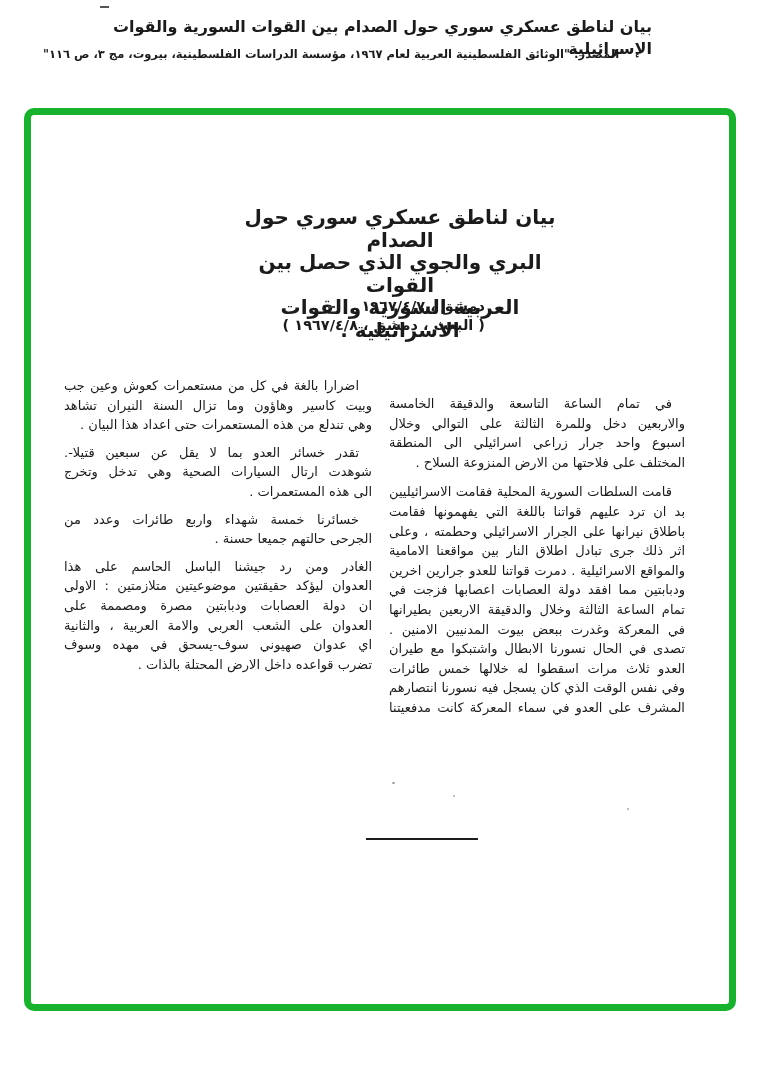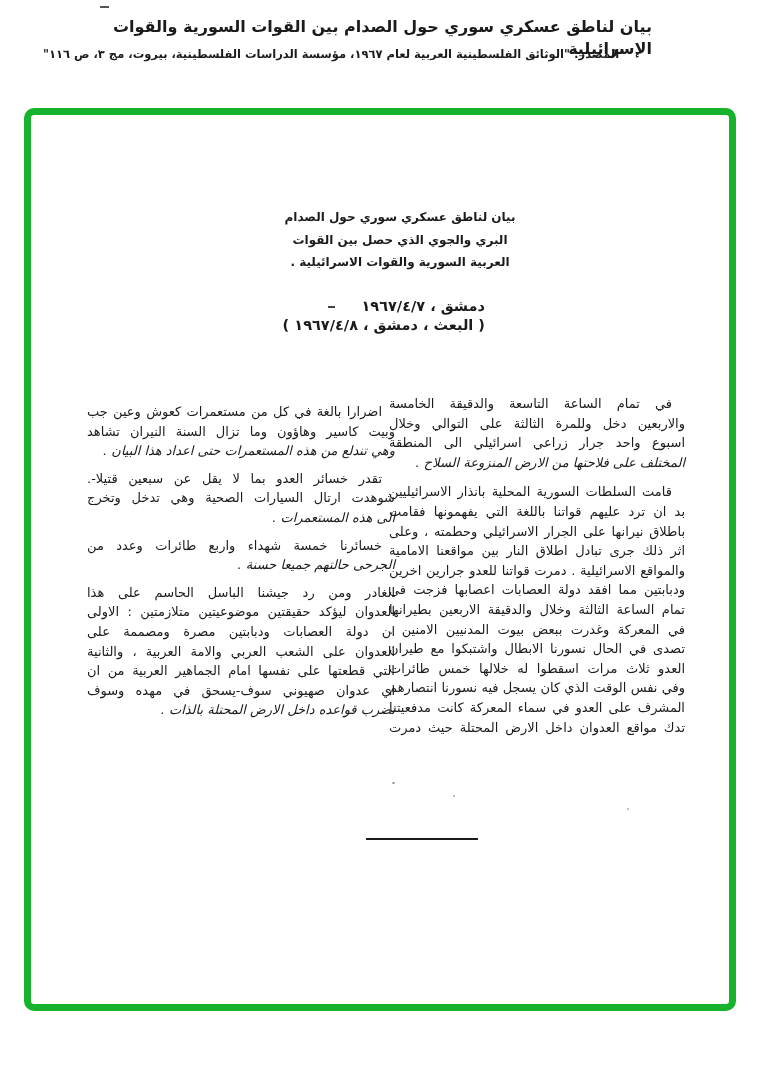--- a/index.html
+++ b/index.html
@@ -18,39 +18,39 @@
     font-weight:bold;font-size:11.5px;line-height:16px;
   }
   
   .frame{
     left:24px;top:108px;width:698px;height:889px;
     border:7px solid #17b32c;border-radius:10px;background:transparent;
   }
   
   .doc-title{
     left:238px;top:206px;width:324px;text-align:center;direction:rtl;
-    font-weight:bold;font-size:12px;line-height:22.5px;
+    font-weight:bold;font-size:20px;line-height:22.5px;
   }
   .doc-dates{
     left:235px;top:297px;width:250px;direction:rtl;text-align:right;
     font-weight:bold;font-size:14.5px;line-height:19px;
   }
   
   .col{direction:rtl;}
   .col-right{left:389px;top:394px;width:296px;}
-  .col-left{left:64px;top:402px;width:308px;margin-left:23px;}
+  .col-left{left:64px;top:376px;width:308px;}
   .para{margin:0 0 10px 0;}
   .col-left .para{margin-bottom:8px;}
   .tline{
     font-size:13px;line-height:19.6px;
     text-align:justify;text-align-last:justify;
     white-space:normal;
   }
   .tline.first{padding-right:13px;}
-  .tline.last{text-align-last:right;font-style:italic;}
+  .tline.last{text-align-last:right;}
   
   .artifact{background:#555;}
   .divider{left:366px;top:838px;width:112px;height:2px;background:#1c1c1c;}
   .spk{border-radius:50%;}
 </style>
 </head>
 <body>
 
 <div class="abs hdr-title">بيان لناطق عسكري سوري حول الصدام بين القوات السورية والقوات الإسرائيلية</div>
 <div class="abs hdr-source">المصدر: "الوثائق الفلسطينية العربية لعام ١٩٦٧، مؤسسة الدراسات الفلسطينية، بيروت، مج ٣، ص ١١٦"</div>
@@ -71,33 +71,32 @@
 <div class="abs artifact" style="left:328px;top:306px;width:7px;height:2px;background:#444;"></div>
 
 <div class="abs col col-right">
     <div class="para">
       <div class="tline first">في تمام الساعة التاسعة والدقيقة الخامسة</div>
       <div class="tline">والاربعين دخل وللمرة الثالثة على التوالي وخلال</div>
       <div class="tline">اسبوع واحد جرار زراعي اسرائيلي الى المنطقة</div>
       <div class="tline last">المختلف على فلاحتها من الارض المنزوعة السلاح .</div>
     </div>
     <div class="para">
-      <div class="tline first">قامت السلطات السورية المحلية بانذار الاسرائيليين</div>
+      <div class="tline first">قامت السلطات السورية المحلية فقامت الاسرائيليين</div>
       <div class="tline">بد ان ترد عليهم قواتنا باللغة التي يفهمونها فقامت</div>
       <div class="tline">باطلاق نيرانها على الجرار الاسرائيلي وحطمته ، وعلى</div>
       <div class="tline">اثر ذلك جرى تبادل اطلاق النار بين مواقعنا الامامية</div>
       <div class="tline">والمواقع الاسرائيلية . دمرت قواتنا للعدو جرارين اخرين</div>
       <div class="tline">ودبابتين مما افقد دولة العصابات اعصابها فزجت في</div>
       <div class="tline">تمام الساعة الثالثة وخلال والدقيقة الاربعين بطيرانها</div>
       <div class="tline">في المعركة وغدرت ببعض بيوت المدنيين الامنين .</div>
       <div class="tline">تصدى في الحال نسورنا الابطال واشتبكوا مع طيران</div>
       <div class="tline">العدو ثلاث مرات اسقطوا له خلالها خمس طائرات</div>
       <div class="tline">وفي نفس الوقت الذي كان يسجل فيه نسورنا انتصارهم</div>
       <div class="tline">المشرف على العدو في سماء المعركة كانت مدفعيتنا</div>
-      <div class="tline">تدك مواقع العدوان داخل الارض المحتلة حيث دمرت</div>
     </div>
   </div>
 <div class="abs col col-left">
     <div class="para">
       <div class="tline first">اضرارا بالغة في كل من مستعمرات كعوش وعين جب</div>
       <div class="tline">وبيت كاسير وهاؤون وما تزال السنة النيران تشاهد</div>
       <div class="tline last">وهي تندلع من هذه المستعمرات حتى اعداد هذا البيان .</div>
     </div>
     <div class="para">
       <div class="tline first">تقدر خسائر العدو بما لا يقل عن سبعين قتيلا-.</div>
@@ -106,21 +105,20 @@
     </div>
     <div class="para">
       <div class="tline first">خسائرنا خمسة شهداء واربع طائرات وعدد من</div>
       <div class="tline last">الجرحى حالتهم جميعا حسنة .</div>
     </div>
     <div class="para">
       <div class="tline">الغادر ومن رد جيشنا الباسل الحاسم على هذا</div>
       <div class="tline">العدوان ليؤكد حقيقتين موضوعيتين متلازمتين : الاولى</div>
       <div class="tline">ان دولة العصابات ودبابتين مصرة ومصممة على</div>
       <div class="tline">العدوان على الشعب العربي والامة العربية ، والثانية</div>
-      <div class="tline">التي قطعتها على نفسها امام الجماهير العربية من ان</div>
       <div class="tline">اي عدوان صهيوني سوف-يسحق في مهده وسوف</div>
       <div class="tline last">تضرب قواعده داخل الارض المحتلة بالذات .</div>
     </div>
   </div>
 
 <div class="abs divider"></div>
 
 <div class="abs spk" style="left:392px;top:782px;width:3px;height:2px;background:#999;"></div>
 <div class="abs spk" style="left:453px;top:795px;width:2px;height:2px;background:#aaa;"></div>
 <div class="abs spk" style="left:627px;top:808px;width:2px;height:2px;background:#aaa;"></div>

